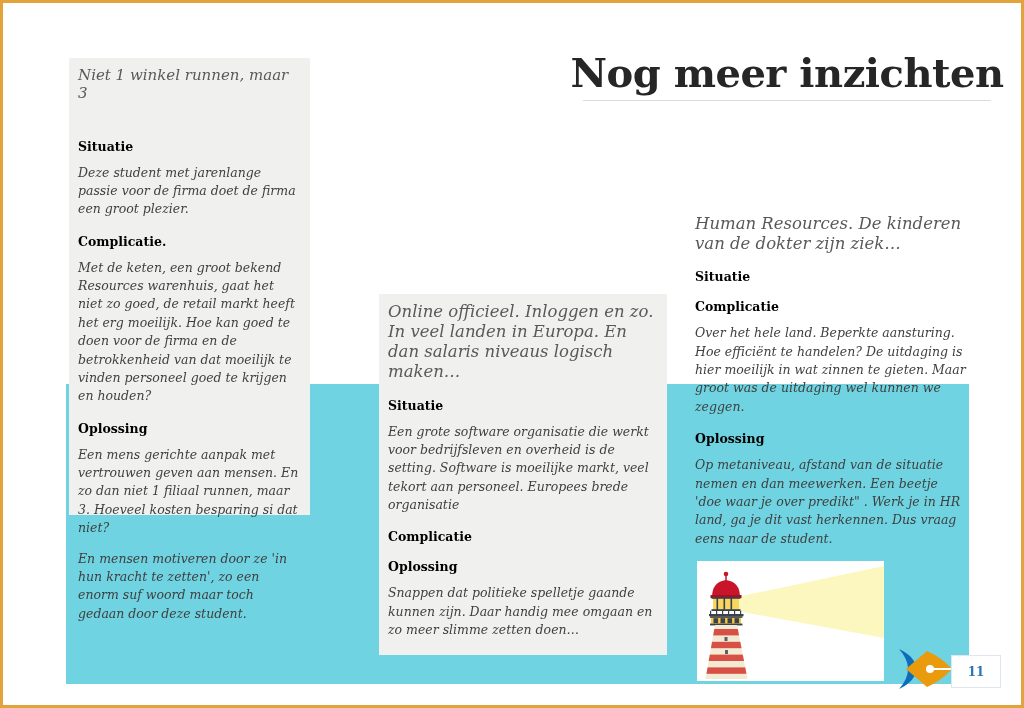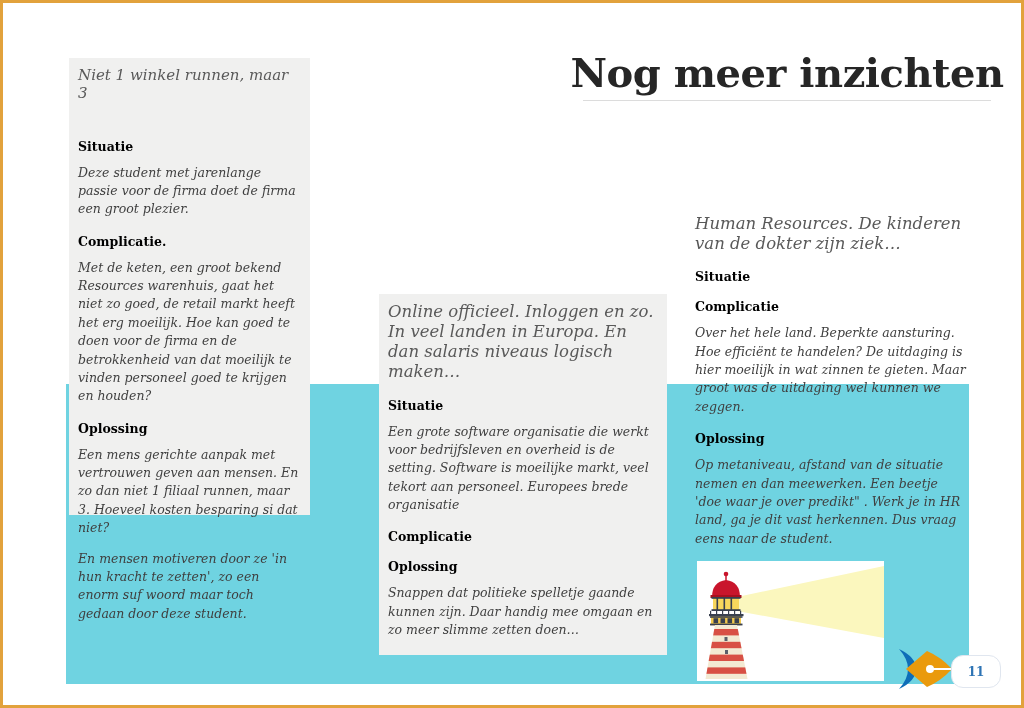--- a/index.html
+++ b/index.html
@@ -33,21 +33,21 @@
 
   .sec-heading { font-size:12.5px; font-weight:bold; color:#000000; margin:15px 0 10px 0; }
   .sec-para    { font-size:12.5px; color:#3F3F3F; line-height:1.47; margin:0 0 12px 0;font-style:italic; }
 
   .lighthouse-box { position:absolute; left:694px; top:558px; width:187px; height:120px; background:#ffffff; }
 
   .pen-logo { position:absolute; left:891px; top:643px; width:62px; height:46px; }
 
   .page-badge {
     position:absolute; left:948px; top:652px; width:48px; height:31px;
-    background:#ffffff; border:1px solid #E0E6EF; border-radius:12px;
+    background:#ffffff; border:1px solid #E0E6EF; border-radius:0;
     display:flex; align-items:center; justify-content:center;
     font-size:12px; font-weight:bold; color:#2E74B5;
     font-family:"DejaVu Serif","Liberation Serif",serif;
   }
 </style>
 </head>
 <body>
 
 <div class="slide">
 

